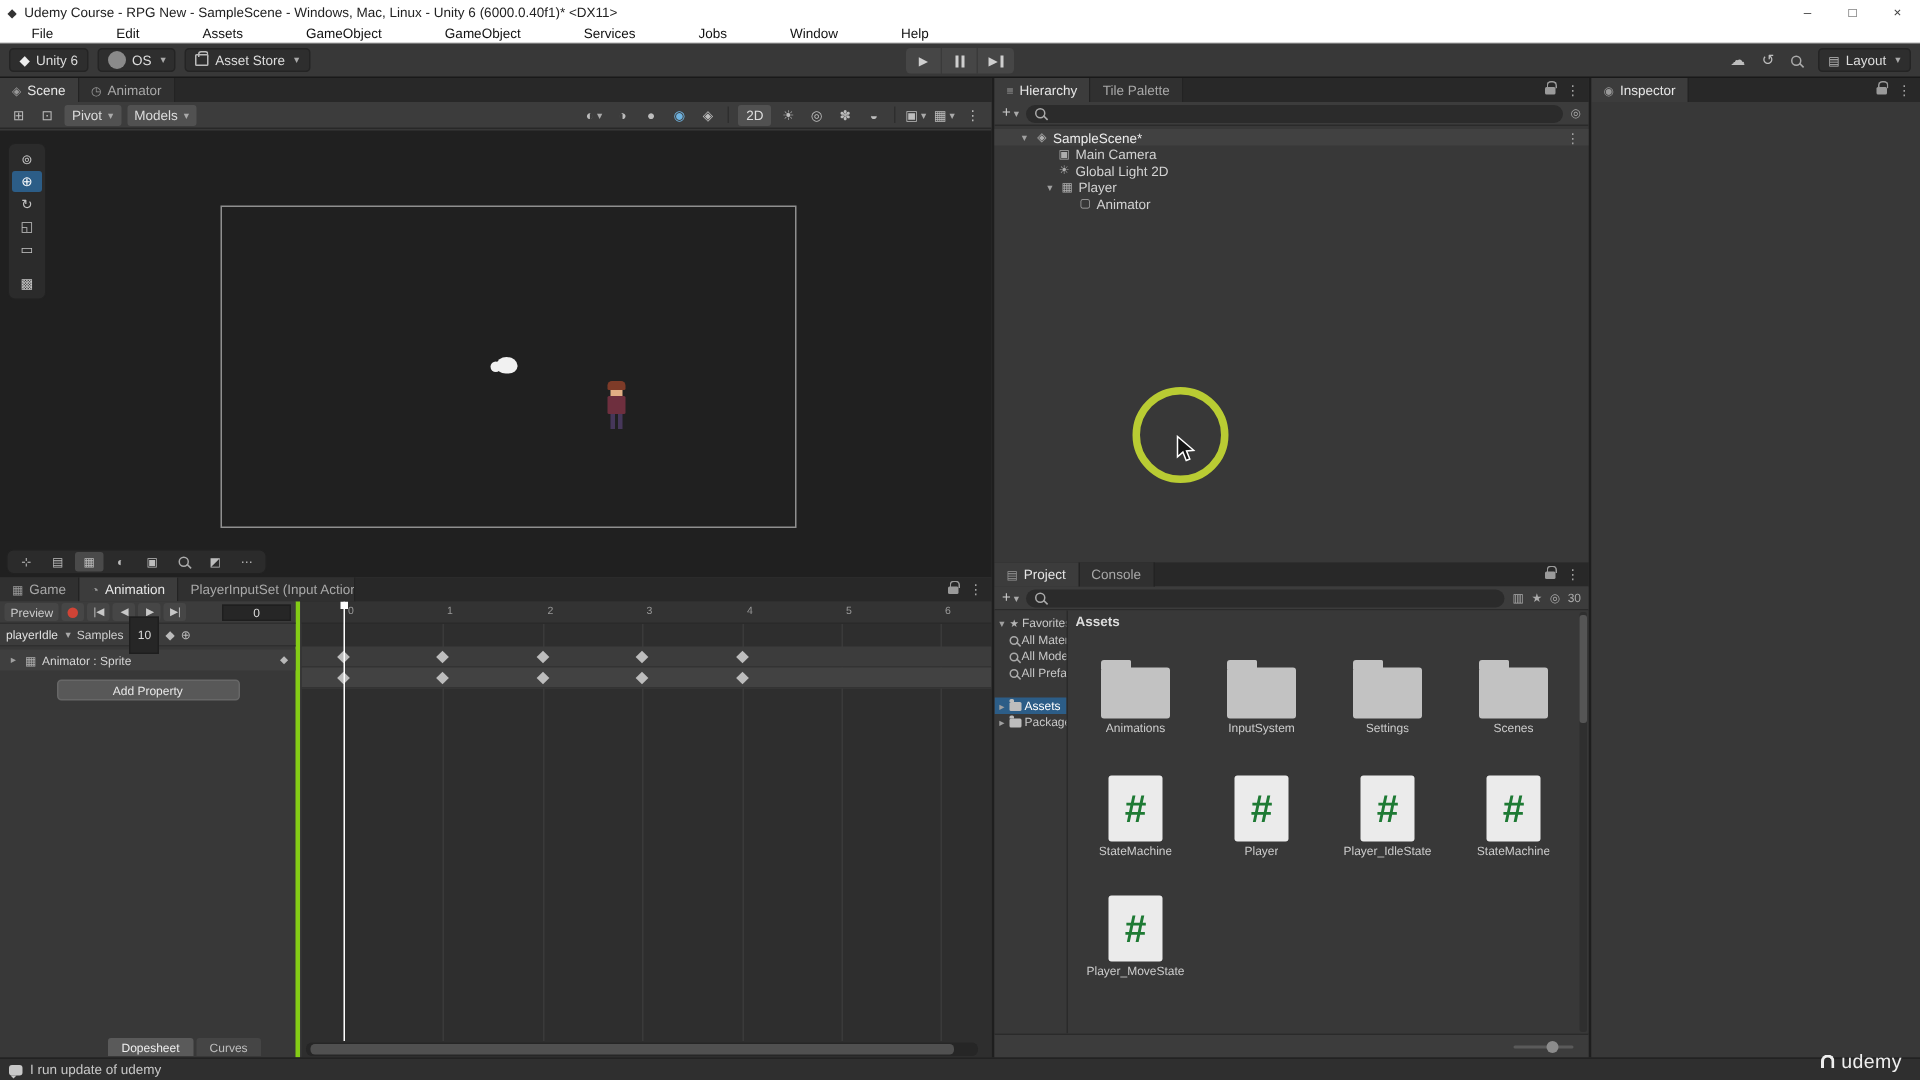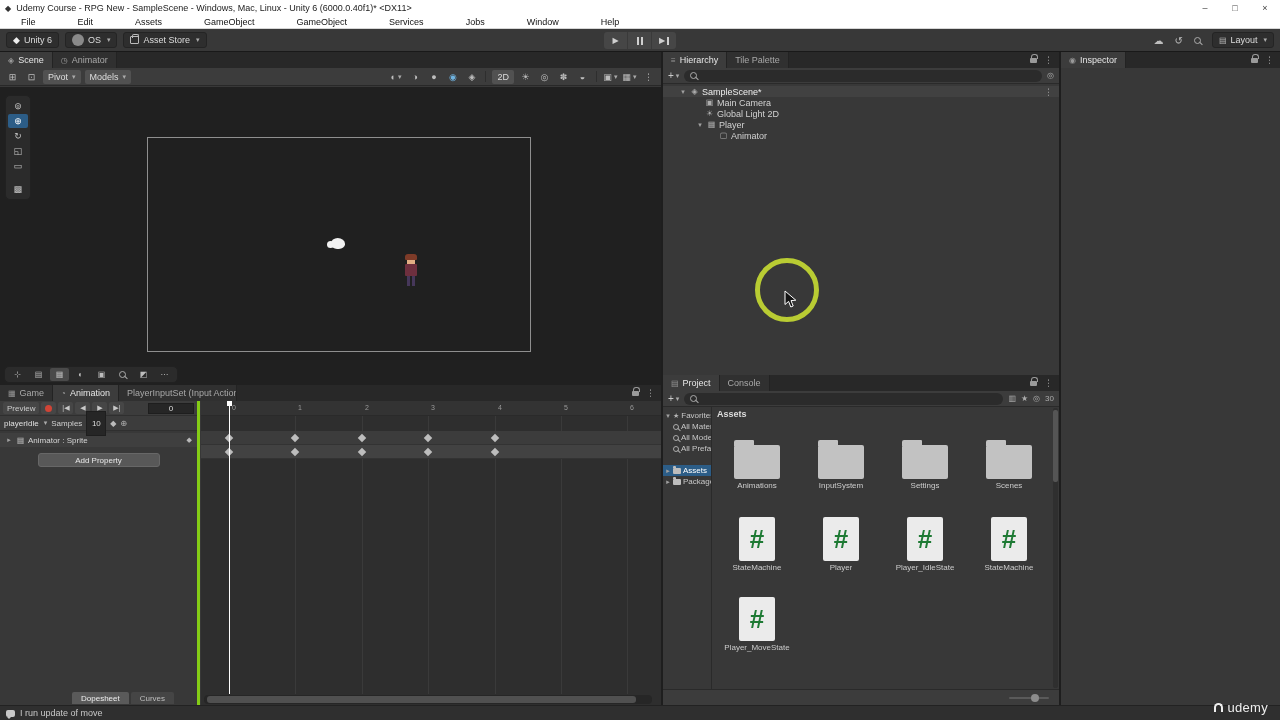--- a/index.html
+++ b/index.html
@@ -583,21 +583,21 @@
       <div class="tab-right">
         <span class="lock"></span>
         <span class="kebab">⋮</span>
       </div>
     </div>
     <div class="insp-body"></div>
   </div>
 
   <div class="statusbar">
     <span class="log-icon"></span>
-    <span>I run update of move</span>
+    <span>I run update of udemy</span>
   </div>
 
   <div class="click-ring"></div>
   <svg class="cursor" width="13" height="19" viewBox="0 0 13 19">
     <path d="M1,1 L1,14.5 L4.6,11.4 L6.8,17 L9.2,16 L7,10.6 L11.8,10.2 Z" fill="#141414" stroke="#FFFFFF" stroke-width="1"></path>
   </svg>
   <div class="udemy">
     <span class="udemy-mark"></span>
     <span class="udemy-text">udemy</span>
   </div>

